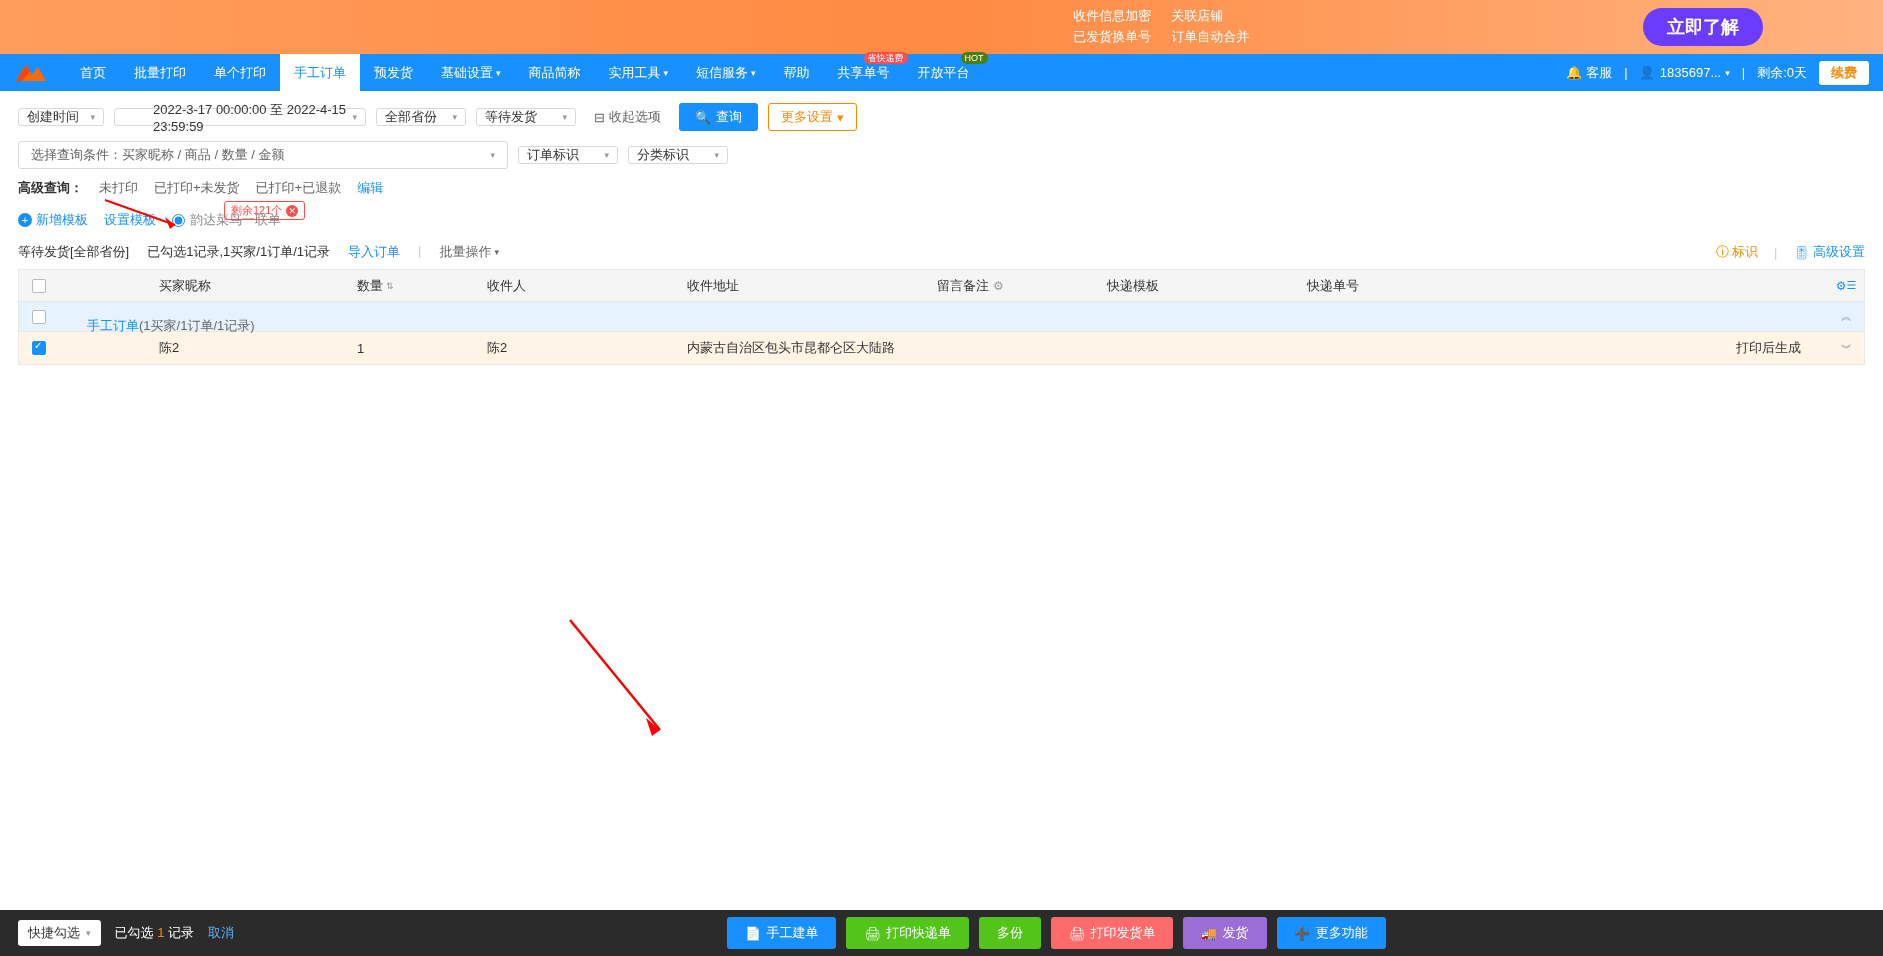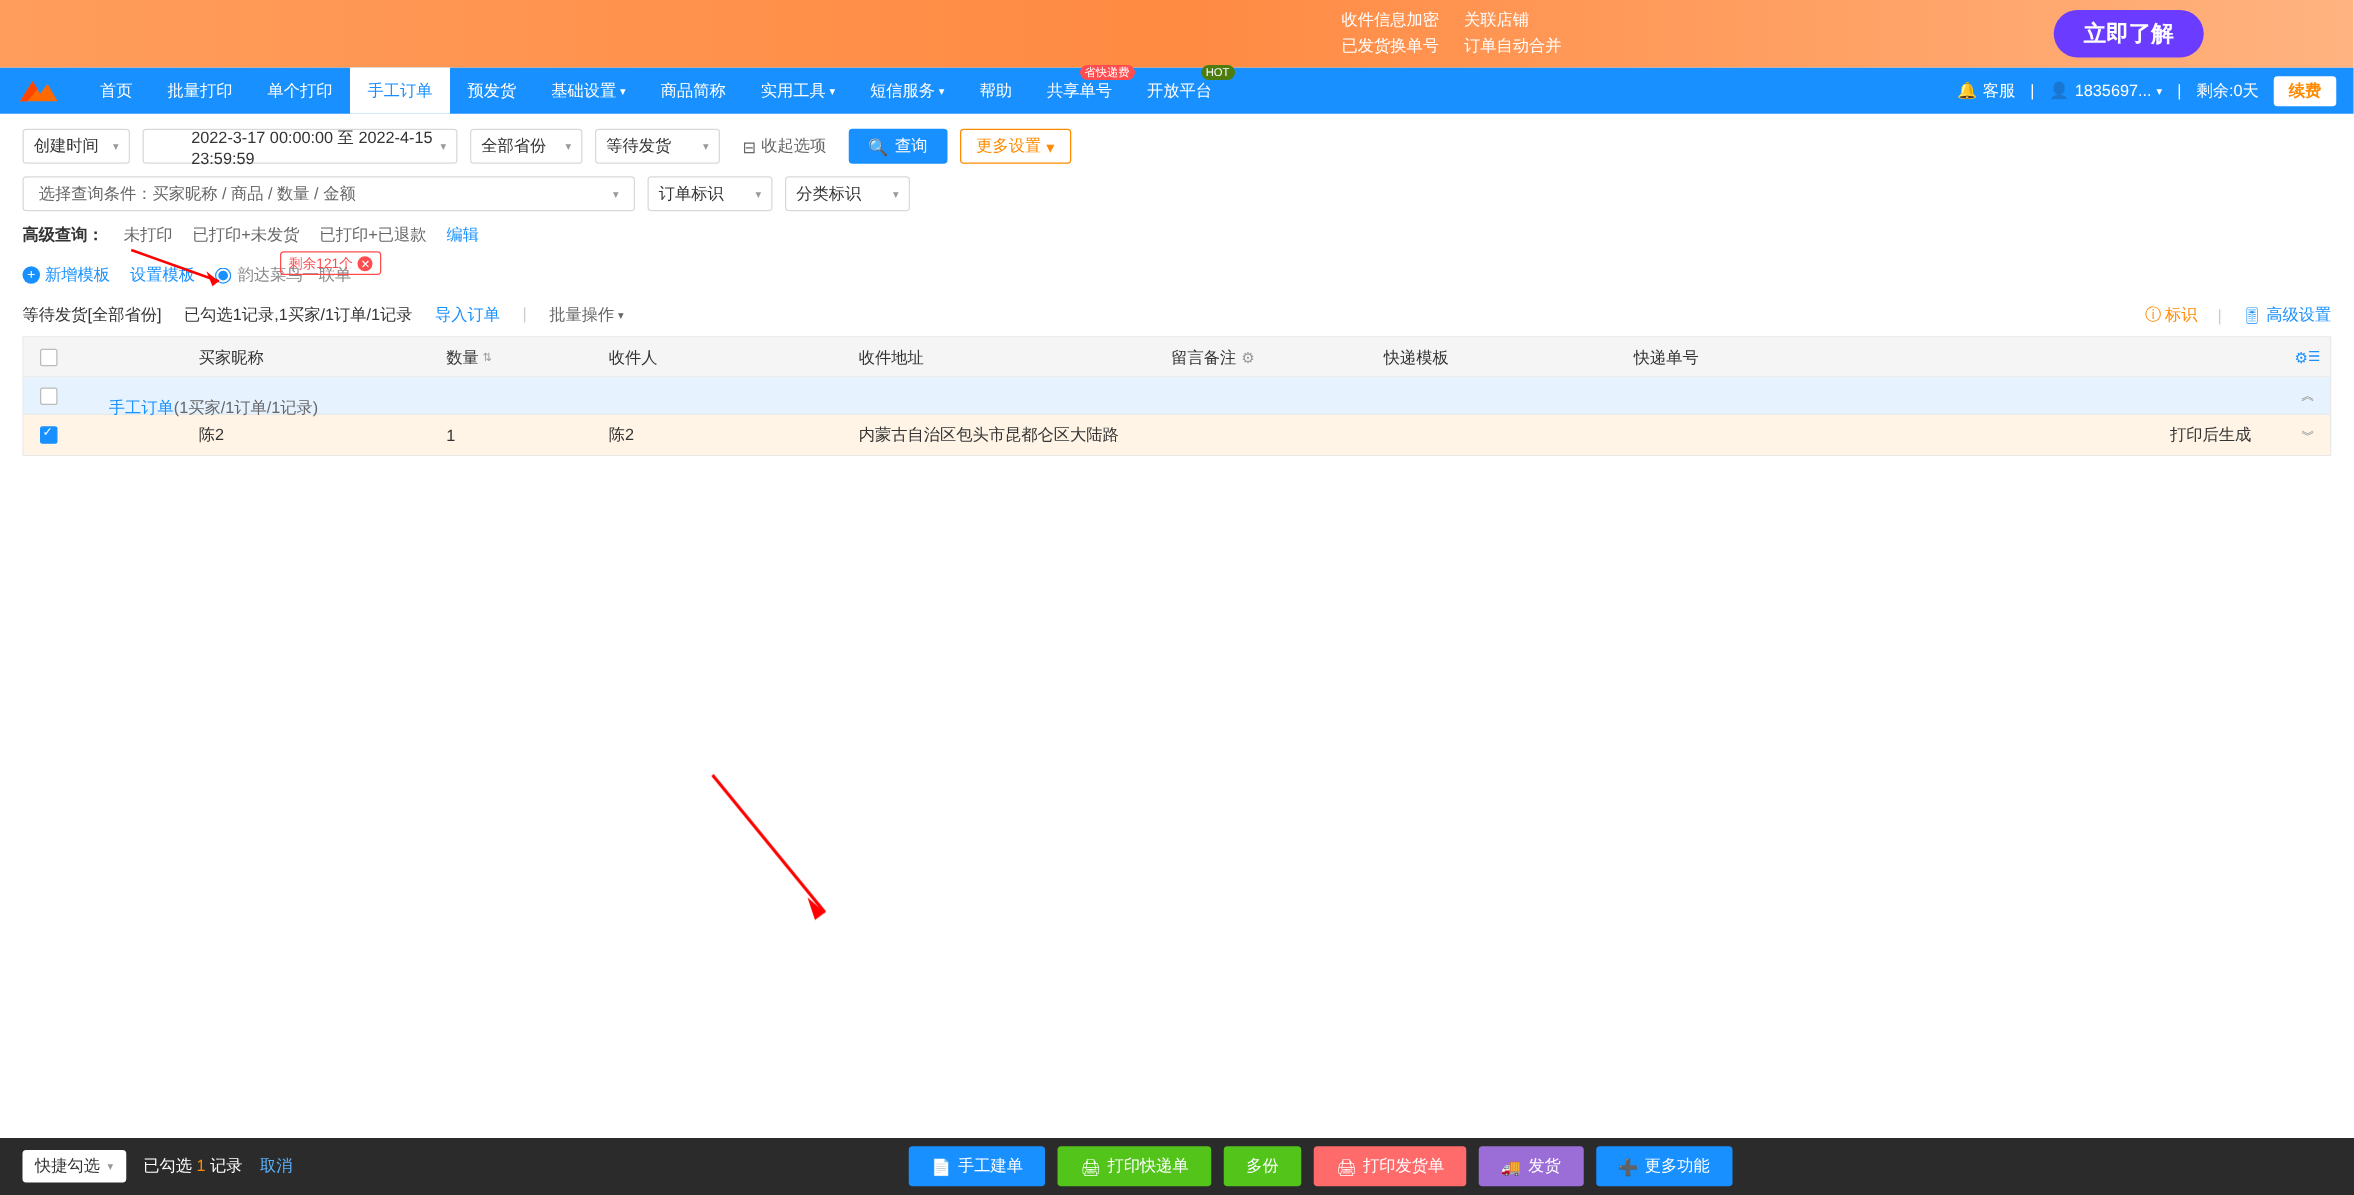--- a/index.html
+++ b/index.html
@@ -24,21 +24,21 @@
 .nav-caret { font-size: 9px; }
 .nav-badge { position: absolute; top: -2px; right: -4px; font-size: 9px; background: #ff4d4f; color: #fff; padding: 0 4px; border-radius: 6px; line-height: 12px; }
 .nav-badge.hot { background: #4d7c0f; }
 .nav-right { margin-left: auto; display: flex; align-items: center; gap: 12px; }
 .nav-right-item { display: flex; align-items: center; gap: 4px; cursor: pointer; }
 .renew-btn { background: #fff; color: #ff8a00; padding: 3px 12px; border-radius: 3px; cursor: pointer; font-weight: bold; }
 
 
 .filters { padding: 12px 18px 8px 18px; }
 .filter-row { display: flex; gap: 10px; align-items: center; margin-bottom: 10px; }
-.sel, .inp { border: 1px solid #d9d9d9; background: #fff; padding: 4px 8px; border-radius: 3px; font-size: 13px; display: flex; align-items: center; gap: 6px; height: 28px; cursor: pointer; }
+.sel, .inp { border: 1px solid #d9d9d9; background: #fff; padding: 4px 8px; border-radius: 3px; font-size: 13px; display: flex; align-items: center; gap: 6px; height: 18px; cursor: pointer; }
 .sel .caret { font-size: 9px; color: #999; margin-left: auto; }
 .sel-wide { width: 245px; padding-left: 38px; }
 .pill-check { display: flex; align-items: center; gap: 4px; padding: 4px 8px; cursor: pointer; color: #666; font-size: 13px; }
 .btn-primary { background: #1890ff; color: #fff; border: none; padding: 5px 16px; border-radius: 3px; cursor: pointer; font-size: 13px; display: flex; align-items: center; gap: 5px; height: 28px; }
 .btn-outline-orange { border: 1px solid #ff8a00; color: #ff8a00; background: #fff; padding: 4px 12px; border-radius: 3px; cursor: pointer; font-size: 13px; display: flex; align-items: center; gap: 4px; height: 28px; }
 .multisel { border: 1px solid #d9d9d9; border-radius: 3px; padding: 4px 12px; width: 490px; display: flex; align-items: center; height: 28px; color: #666; }
 .multisel .caret { margin-left: auto; font-size: 9px; color: #999; }
 .advq { display: flex; gap: 16px; align-items: center; font-size: 13px; }
 .advq .lbl { font-weight: bold; }
 .advq a { color: #666; cursor: pointer; }

